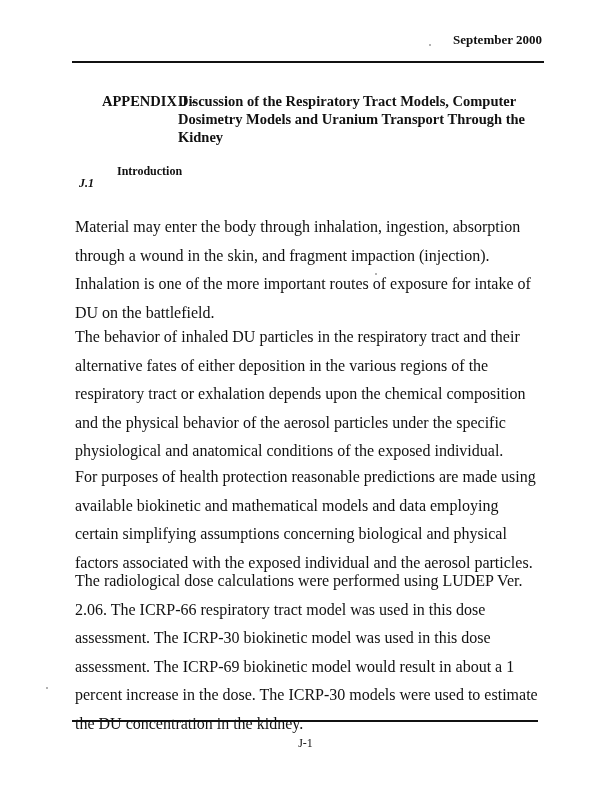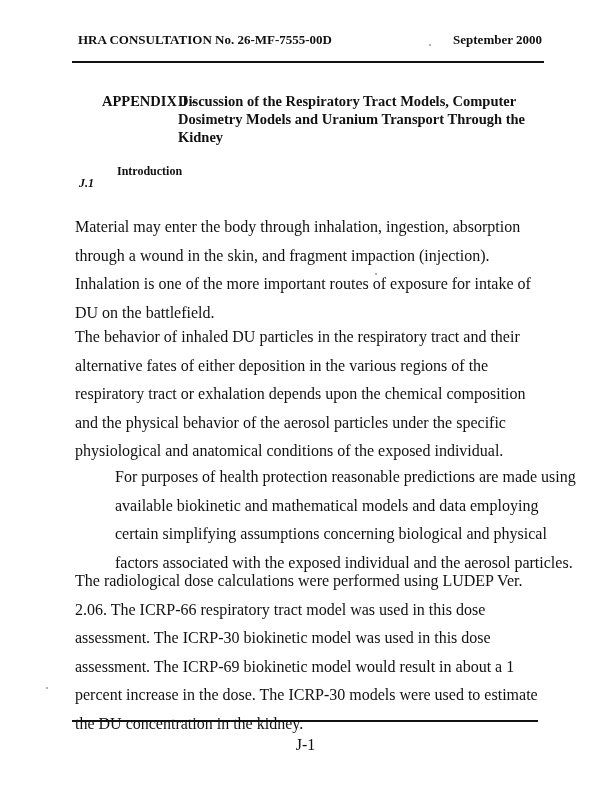--- a/index.html
+++ b/index.html
@@ -12,30 +12,29 @@
   .rule-bottom { position: absolute; left: 72px; top: 720px; width: 466px; height: 0; border-top: 2px solid #111; }
   .appendix { position: absolute; left: 80px; top: 92px; width: 470px; font-weight: bold; font-size: 14.5px; line-height: 18px; }
   .appendix-label { position: absolute; left: 0; top: 0; white-space: nowrap; margin-left: 22px; }
   .appendix-title { position: absolute; left: 98px; top: 0; width: 370px; }
   .section { position: absolute; left: 79px; top: 164px; font-weight: bold; font-size: 12px; }
   .section-num { position: absolute; left: 0; top: 12px; font-style: italic; }
   .section-title { position: absolute; left: 38px; top: 0; white-space: nowrap; }
   .para { position: absolute; left: 75px; width: 470px; font-size: 16px; line-height: 28.5px; }
   .p1 { top: 213px; }
   .p2 { top: 323px; }
-  .p3 { top: 463px; margin-left: 40px; }
+  .p3 { top: 463px; }
   .p4 { top: 567px; }
-  .footer { position: absolute; left: 0; top: 736px; width: 611px; text-align: center; font-size: 16px; }
+  .footer { position: absolute; left: 0; top: 736px; width: 611px; text-align: center; font-size: 12px; }
   .scan-mark { position: absolute; width: 2px; height: 2px; background: #999; border-radius: 1px; }
 </style>
 </head>
 <body>
 
 <div class="header">
-  <span class="header-left">HRA CONSULTATION No. 26-MF-7555-00D</span>
   <span class="header-right">September 2000</span>
 </div>
 <div class="rule-top"></div>
 
 <div class="appendix">
   <span class="appendix-label">APPENDIX J -</span>
   <span class="appendix-title">Discussion of the Respiratory Tract Models, Computer Dosimetry Models and Uranium Transport Through the Kidney</span>
 </div>
 
 <div class="section">

